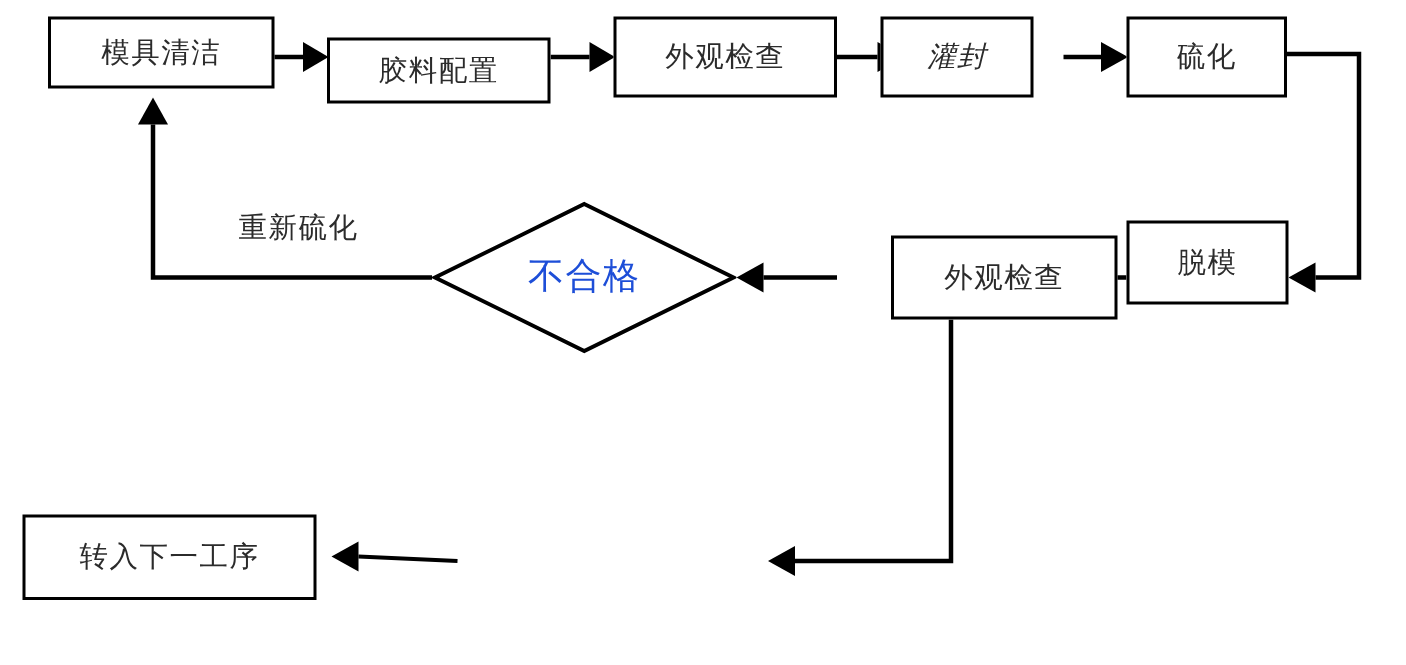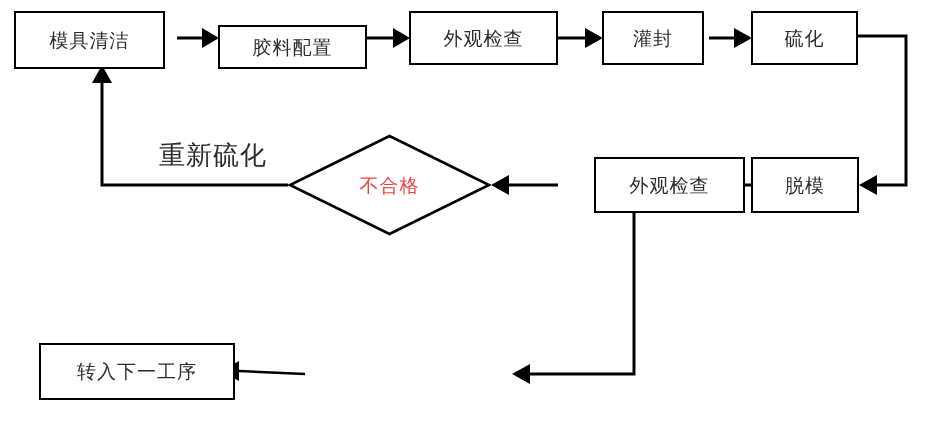--- a/index.html
+++ b/index.html
@@ -41,31 +41,31 @@
   }
   .diamond-wrap svg {
     position: absolute;
     left: 0;
     top: 0;
     display: block;
   }
   .diamond-label {
     position: relative;
     z-index: 2;
-    color: #ef4444;
-    font-size: 19px;
+    color: #1d4ed8;
+    font-size: 24px;
     letter-spacing: 1px;
     line-height: 1;
     white-space: nowrap;
     user-select: none;
   }
   .edge-label {
     position: absolute;
     color: #2b2b2b;
-    font-size: 26px;
+    font-size: 19px;
     letter-spacing: 1px;
     line-height: 1;
     white-space: nowrap;
     user-select: none;
   }
   #wires {
     position: absolute;
     left: 0;
     top: 0;
     width: 937px;
@@ -138,49 +138,49 @@
       <polyline class="wire" points="634,213 634,374 530,374"></polyline>
       <polygon class="arrowhead" points="530,364 512,374 530,384"></polygon>
     </g>
 
     <g>
       <line class="wire-thin" x1="305" y1="374" x2="239" y2="371"></line>
       <polygon class="arrowhead" points="239,361 221,371 239,381"></polygon>
     </g>
   </svg>
 
-  <div class="node" style="left:14px; top:11px; width:151px; height:58px;">
+  <div class="node" style="left:32px; top:11px; width:151px; height:48px;">
     <span>模具清洁</span>
   </div>
 
   <div class="node" style="left:218px; top:25px; width:149px; height:44px;">
     <span>胶料配置</span>
   </div>
 
   <div class="node" style="left:409px; top:11px; width:149px; height:54px;">
     <span>外观检查</span>
   </div>
 
-  <div class="node" style="left:602px; top:11px; width:102px; height:54px;">
+  <div class="node" style="left:587px; top:11px; width:102px; height:54px;font-style:italic;">
     <span>灌封</span>
   </div>
 
   <div class="node" style="left:751px; top:11px; width:107px; height:54px;text-align:center;">
     <span>硫化</span>
   </div>
 
-  <div class="node" style="left:751px; top:157px; width:108px; height:56px;">
+  <div class="node" style="left:751px; top:147px; width:108px; height:56px;">
     <span>脱模</span>
   </div>
 
   <div class="node" style="left:558px; top:157px; width:151px; height:56px;margin-left:36px;">
     <span>外观检查</span>
   </div>
 
-  <div class="node" style="left:39px; top:343px; width:196px; height:57px;">
+  <div class="node" style="left:15px; top:343px; width:196px; height:57px;">
     <span>转入下一工序</span>
   </div>
 
   <div class="diamond-wrap" style="left:288px; top:134px; width:203px; height:102px;">
     <svg width="203" height="102" viewBox="0 0 203 102">
       <polygon points="101.5,2 201,51 101.5,100 2,51" fill="#ffffff" stroke="#000000" stroke-width="2.6"></polygon>
     </svg>
     <span class="diamond-label">不合格</span>
   </div>
 

